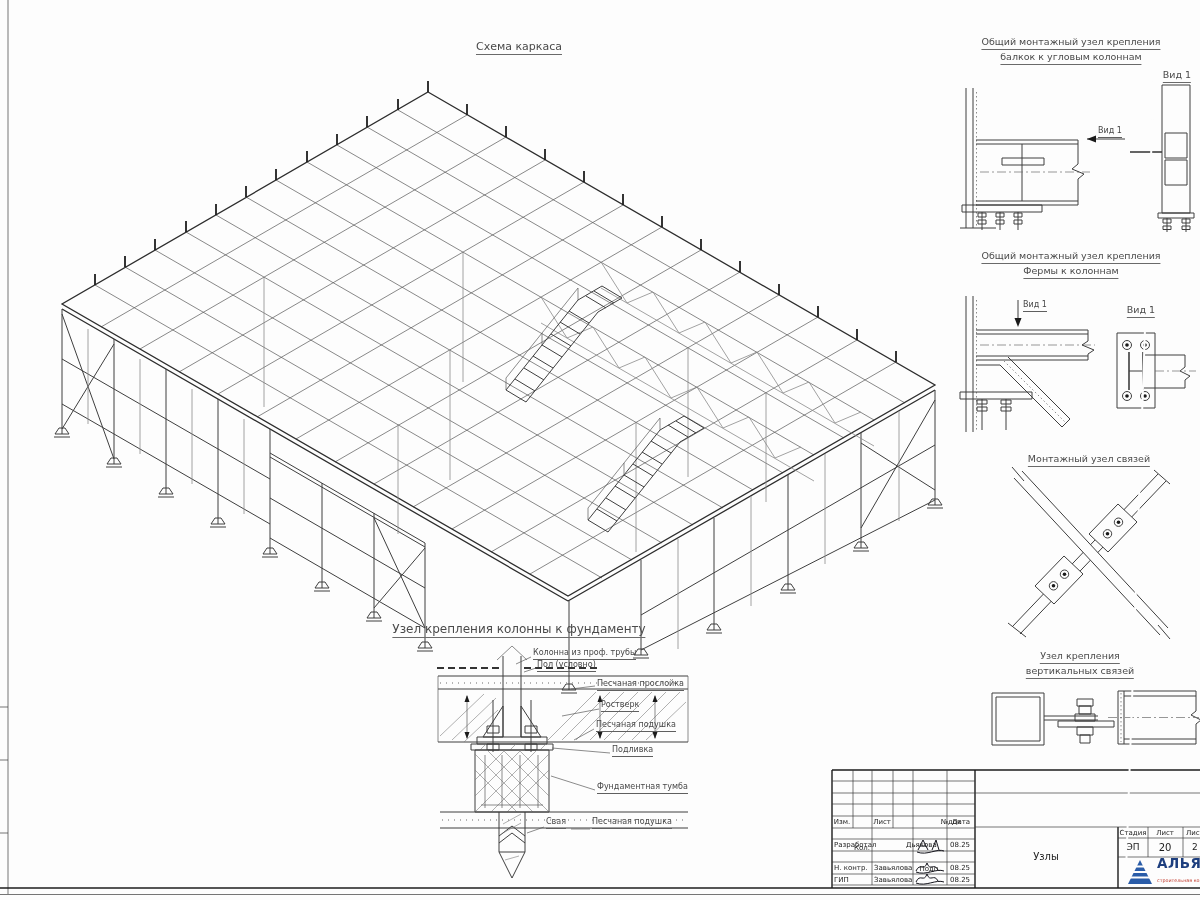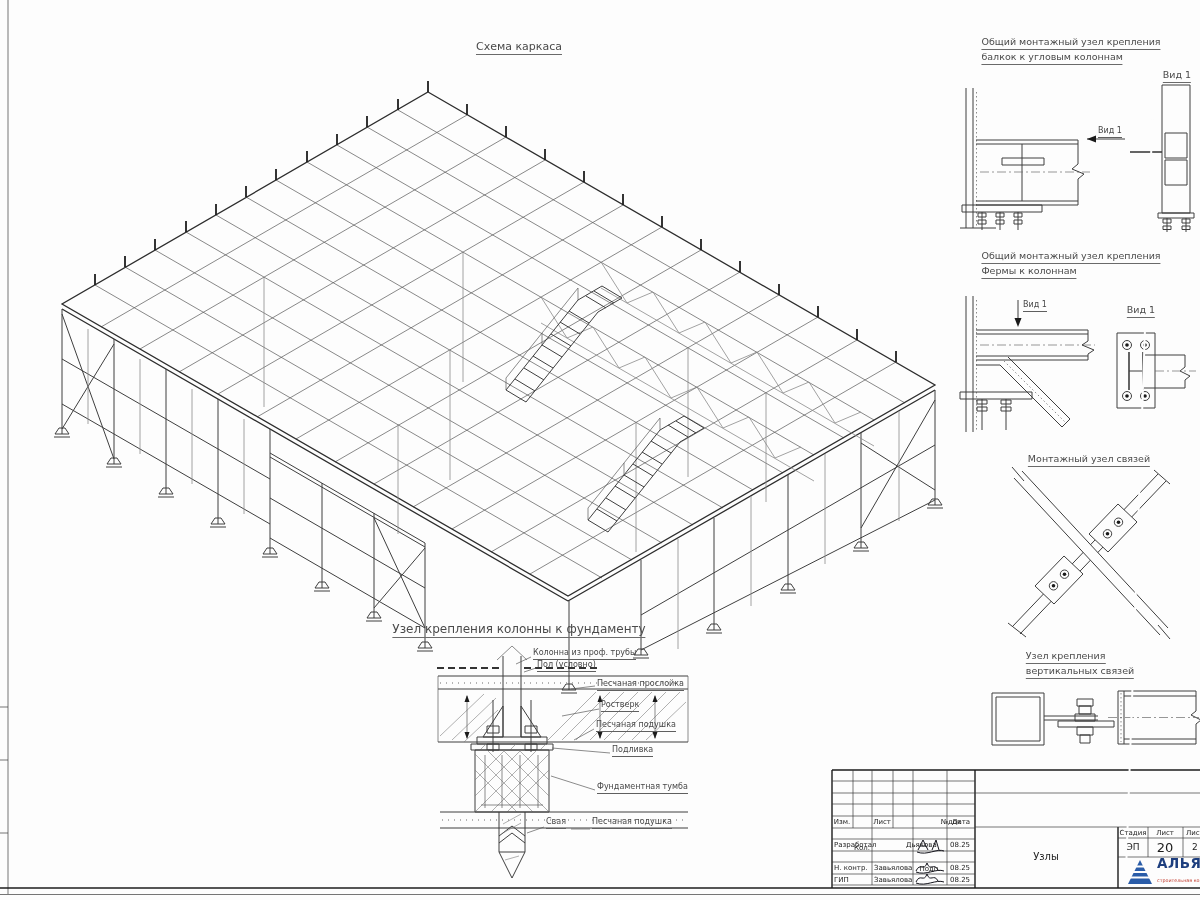--- a/index.html
+++ b/index.html
@@ -20,21 +20,21 @@
   .sp{stroke:#9a9a9a;stroke-width:1.3;stroke-dasharray:1,5;fill:none}
   .wq{fill:#fdfdfd;stroke:none}
   .wp{fill:#fdfdfd;stroke:#3f3f3f;stroke-width:1}
   .bk{fill:#1a1a1a;stroke:none}
   .t1{stroke:#1c1c1c;stroke-width:1.4;fill:none}
   .t2{stroke:#3a3a3a;stroke-width:.7;fill:none}
   .sig{stroke:#14141c;stroke-width:1;fill:none}
   .lbl{position:absolute;color:#474747;white-space:nowrap;font-size:8px;line-height:10px;}
   .ul{border-bottom:1px solid #5f5f5f;padding-bottom:1px;}
   .ttl{position:absolute;color:#4a4a4a;white-space:nowrap;font-size:9.5px;line-height:13px;
-       transform:translateX(-50%);}
+       transform:translateX(-50%);text-align:center;}
   .ttl .ln{border-bottom:1px solid #6a6a6a;padding-bottom:1px;display:inline-block;}
   .main-ttl{font-size:11px;}
   .tb{position:absolute;color:#1c1c1c;white-space:nowrap;font-size:7px;line-height:9px;}
   .tbc{transform:translateX(-50%);text-align:left;}
 </style>
 </head>
 <body>
 
 <div class="page">
 
@@ -238,19 +238,19 @@
 <div class="tb" style="left:834px;top:876px;">ГИП</div>
 <div class="tb" style="left:874px;top:876px;">Завьялова</div>
 <div class="tb" style="left:950px;top:876px;">08.25</div>
 
 <div class="tb tbc" style="left:1046px;top:852px;font-size:10px;">Узлы</div>
 
 <div class="tb tbc" style="left:1133px;top:829px;">Стадия</div>
 <div class="tb tbc" style="left:1165px;top:829px;">Лист</div>
 <div class="tb" style="left:1186px;top:829px;">Листов</div>
 <div class="tb tbc" style="left:1133px;top:843px;font-size:9px;">ЭП</div>
-<div class="tb tbc" style="left:1165px;top:843px;font-size:13px;">20</div>
+<div class="tb tbc" style="left:1165px;top:843px;font-size:10px;">20</div>
 <div class="tb" style="left:1192px;top:843px;font-size:9px;">2</div>
 
 <div class="tb" style="left:1157px;top:859px;font-size:13.5px;font-weight:bold;color:#1d3e7e;letter-spacing:.5px;">АЛЬЯНС</div>
 <div class="tb" style="left:1157px;top:876px;font-size:4.8px;color:#c0392b;">строительная компания</div>
 
 </div>
 
 </body></html>

